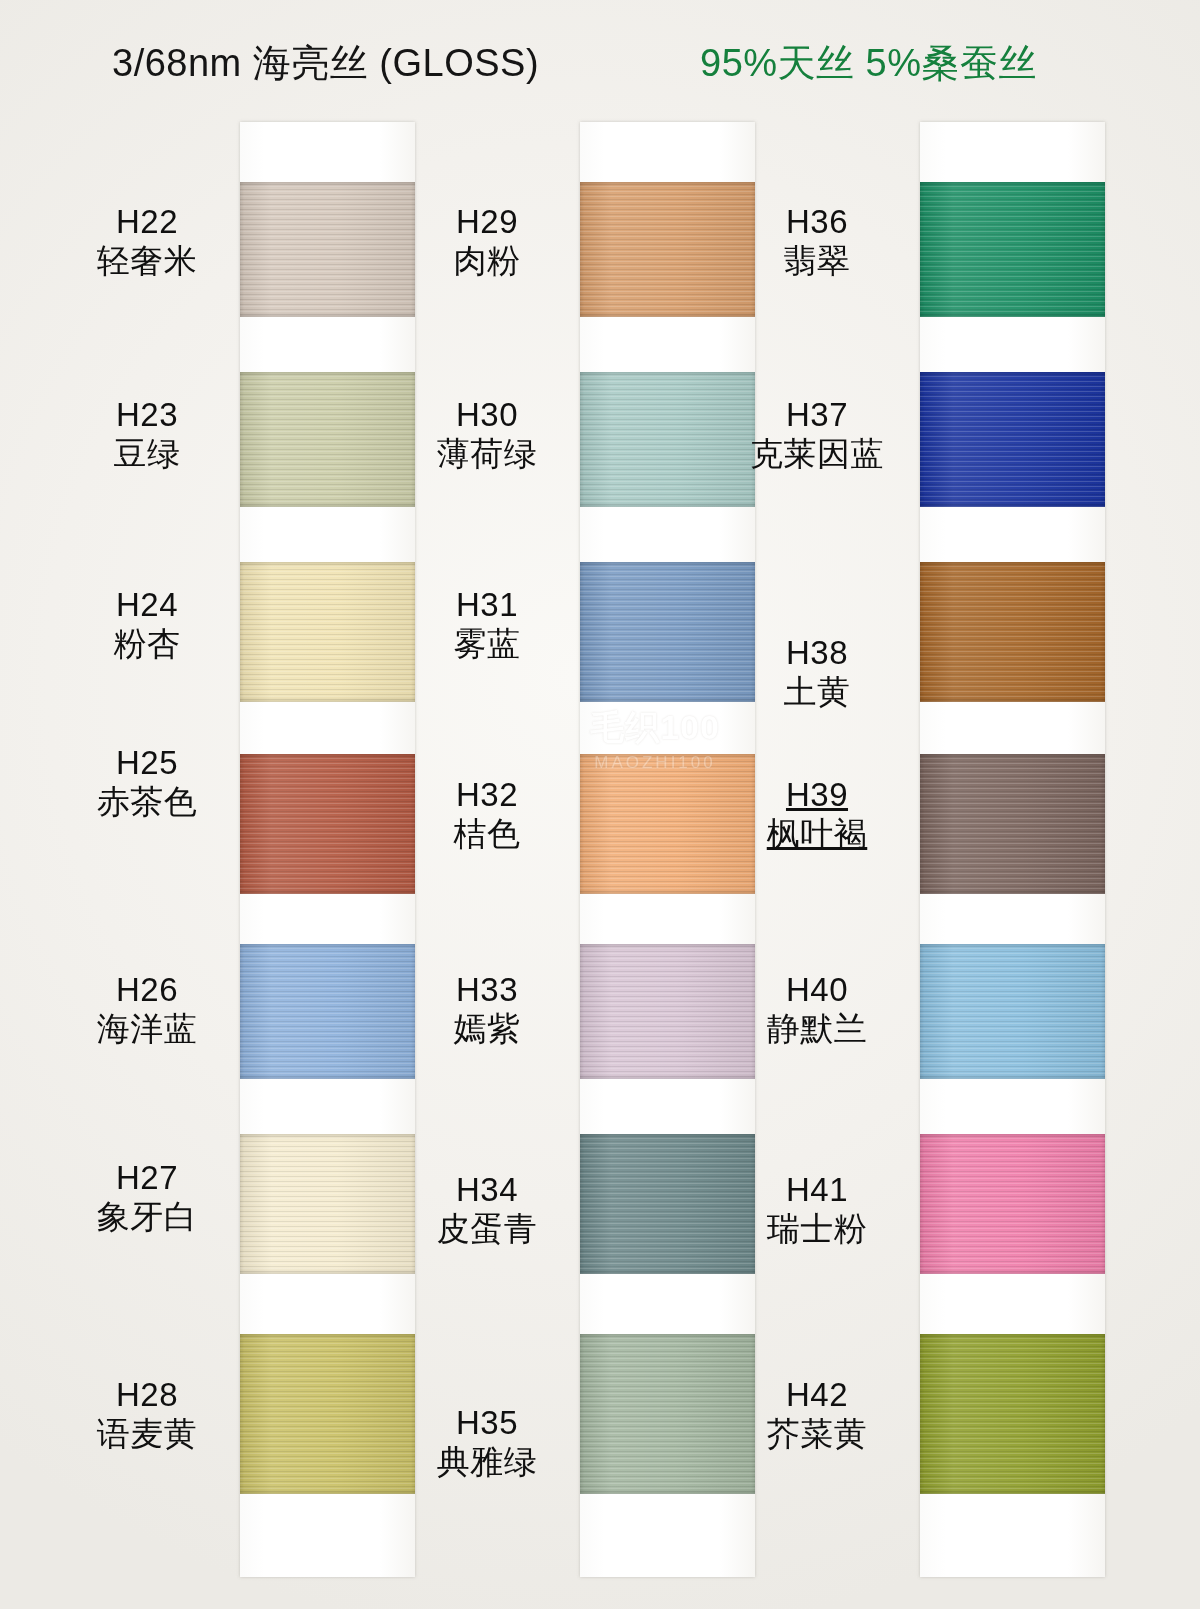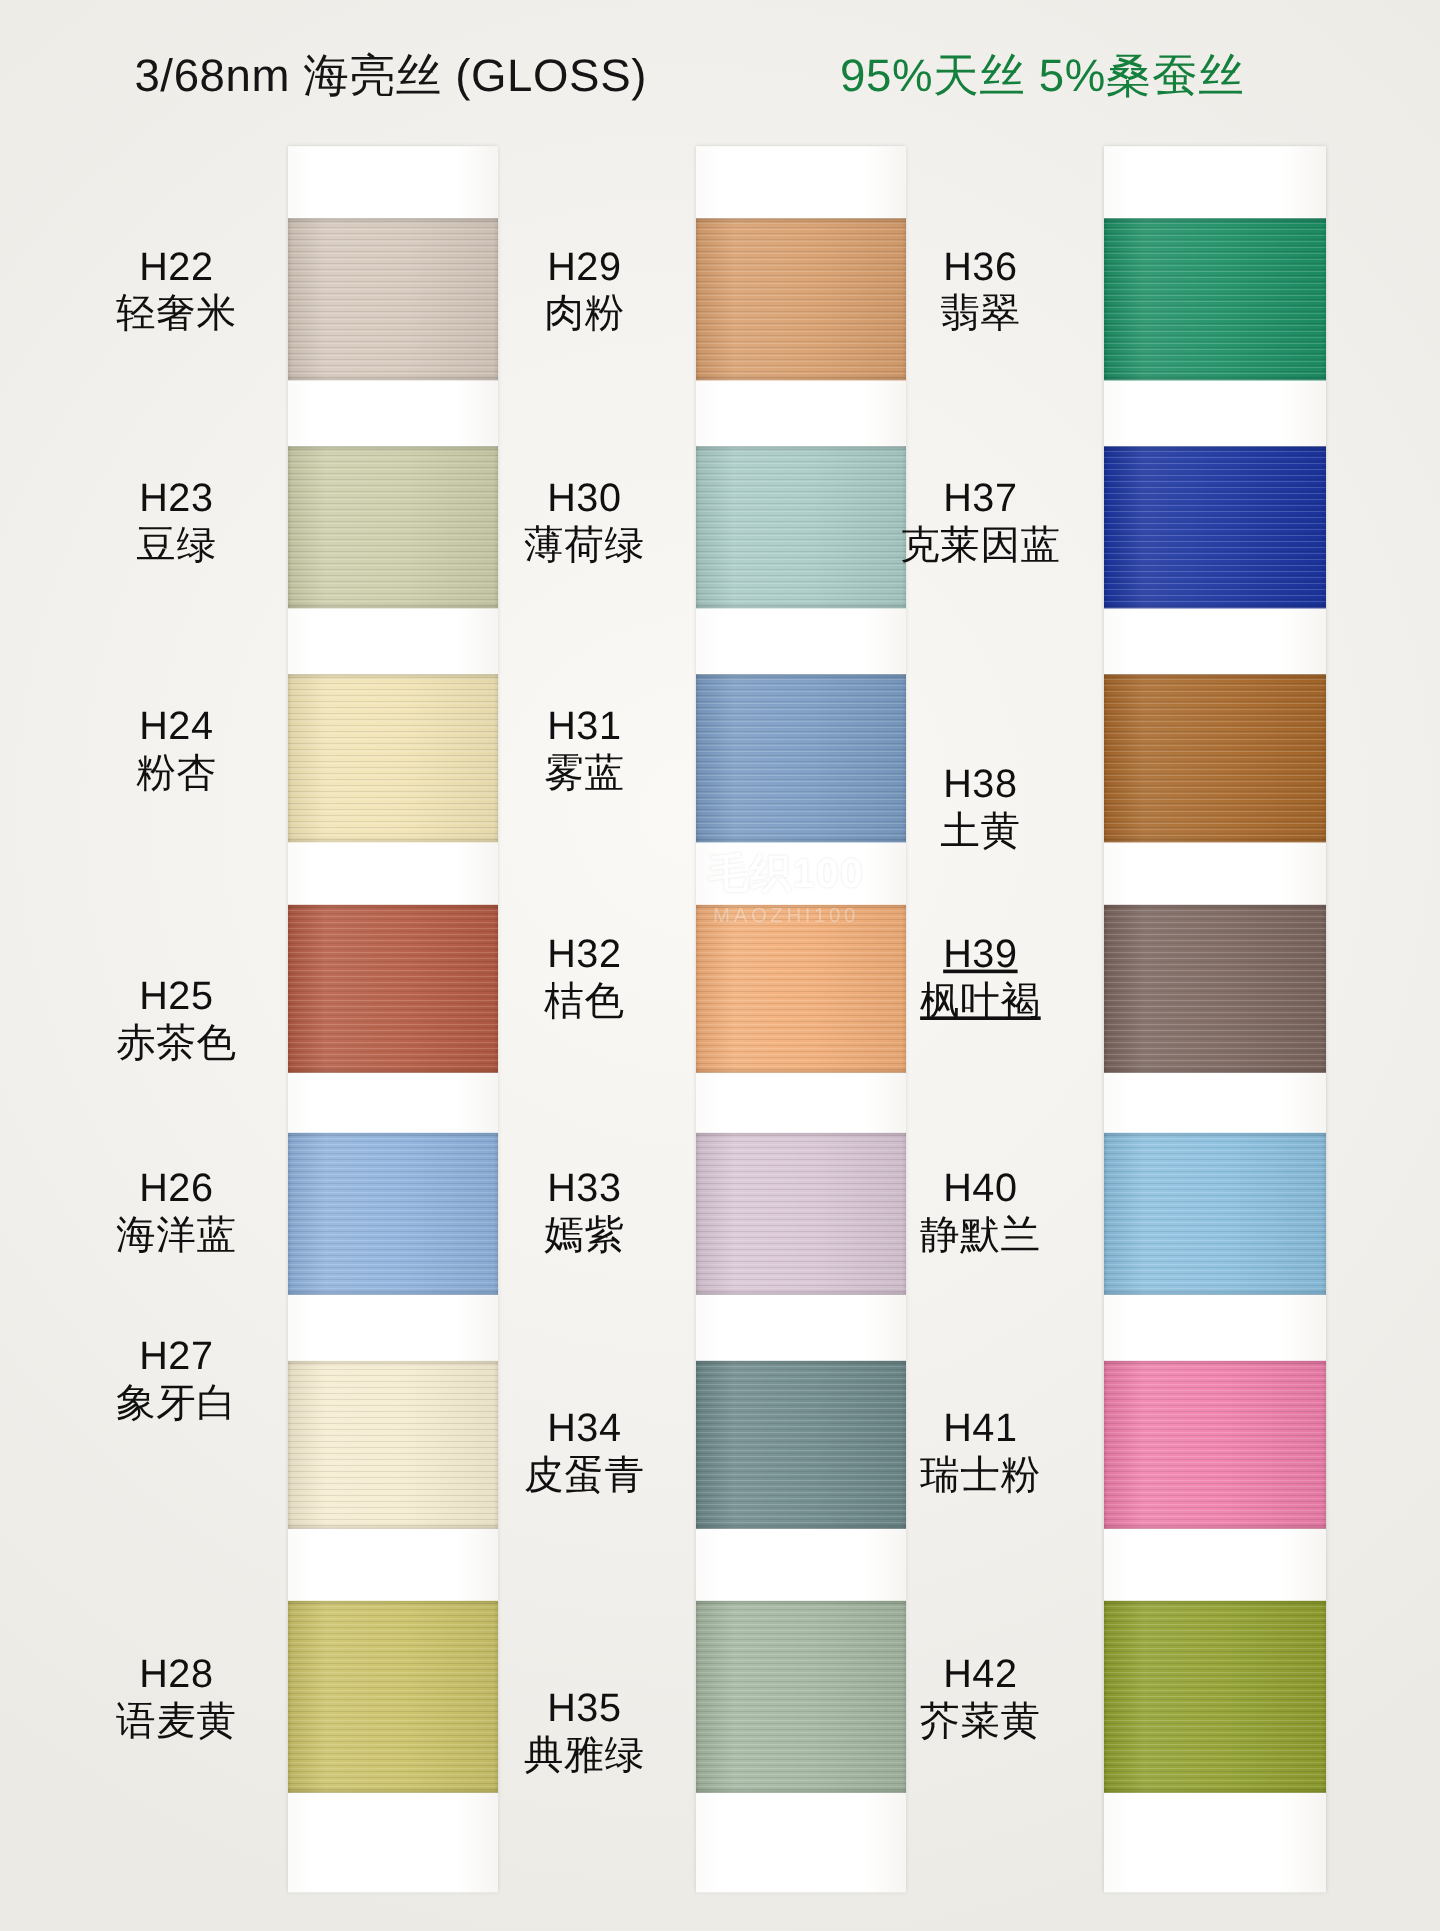--- a/index.html
+++ b/index.html
@@ -251,29 +251,29 @@
             <span class="name">轻奢米</span>
           </div>
           <div class="label" style="top: 275px;">
             <span class="code">H23</span>
             <span class="name">豆绿</span>
           </div>
           <div class="label" style="top: 465px;">
             <span class="code">H24</span>
             <span class="name">粉杏</span>
           </div>
-          <div class="label" style="top: 690px;">
+          <div class="label" style="top: 623px;">
             <span class="code">H25</span>
             <span class="name">赤茶色</span>
           </div>
           <div class="label" style="top: 850px;">
             <span class="code">H26</span>
             <span class="name">海洋蓝</span>
           </div>
-          <div class="label" style="top: 990px;">
+          <div class="label" style="top: 1038px;">
             <span class="code">H27</span>
             <span class="name">象牙白</span>
           </div>
           <div class="label" style="top: 1255px;">
             <span class="code">H28</span>
             <span class="name">语麦黄</span>
           </div>
         </div>
     </div>
 

